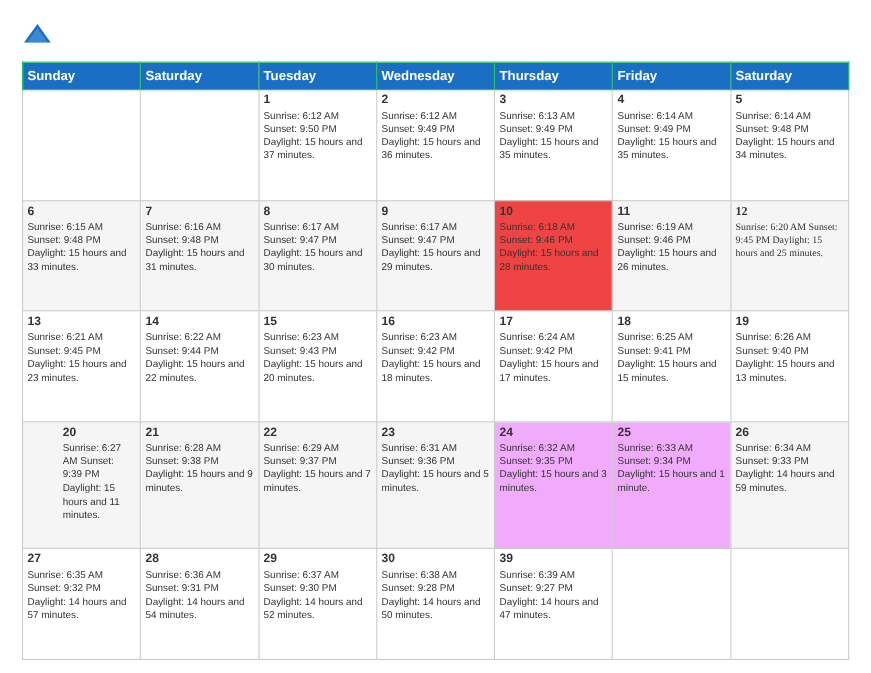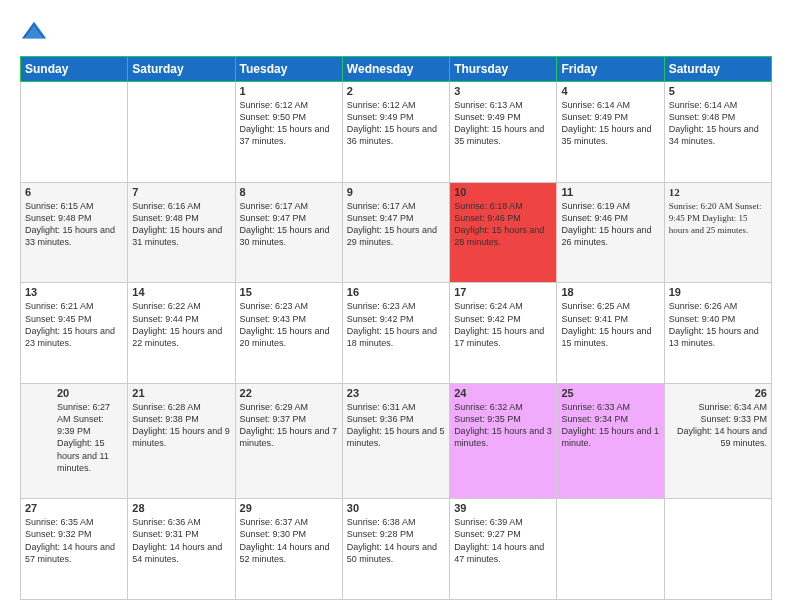--- a/index.html
+++ b/index.html
@@ -289,21 +289,21 @@
             <div class="cell-content">Sunrise: 6:32 AM
 Sunset: 9:35 PM
 Daylight: 15 hours and 3 minutes.</div>
           </td>
           <td style="background: #f0abfc;">
             <span class="day-num">25</span>
             <div class="cell-content">Sunrise: 6:33 AM
 Sunset: 9:34 PM
 Daylight: 15 hours and 1 minute.</div>
           </td>
-          <td style="background: rgb(245, 245, 245); text-align: right;">
+          <td style="background: rgb(245, 245, 245);">
             <span class="day-num">26</span>
             <div class="cell-content">Sunrise: 6:34 AM
 Sunset: 9:33 PM
 Daylight: 14 hours and 59 minutes.</div>
           </td>
         </tr>
         <tr>
           <td>
             <span class="day-num">27</span>
             <div class="cell-content">Sunrise: 6:35 AM

